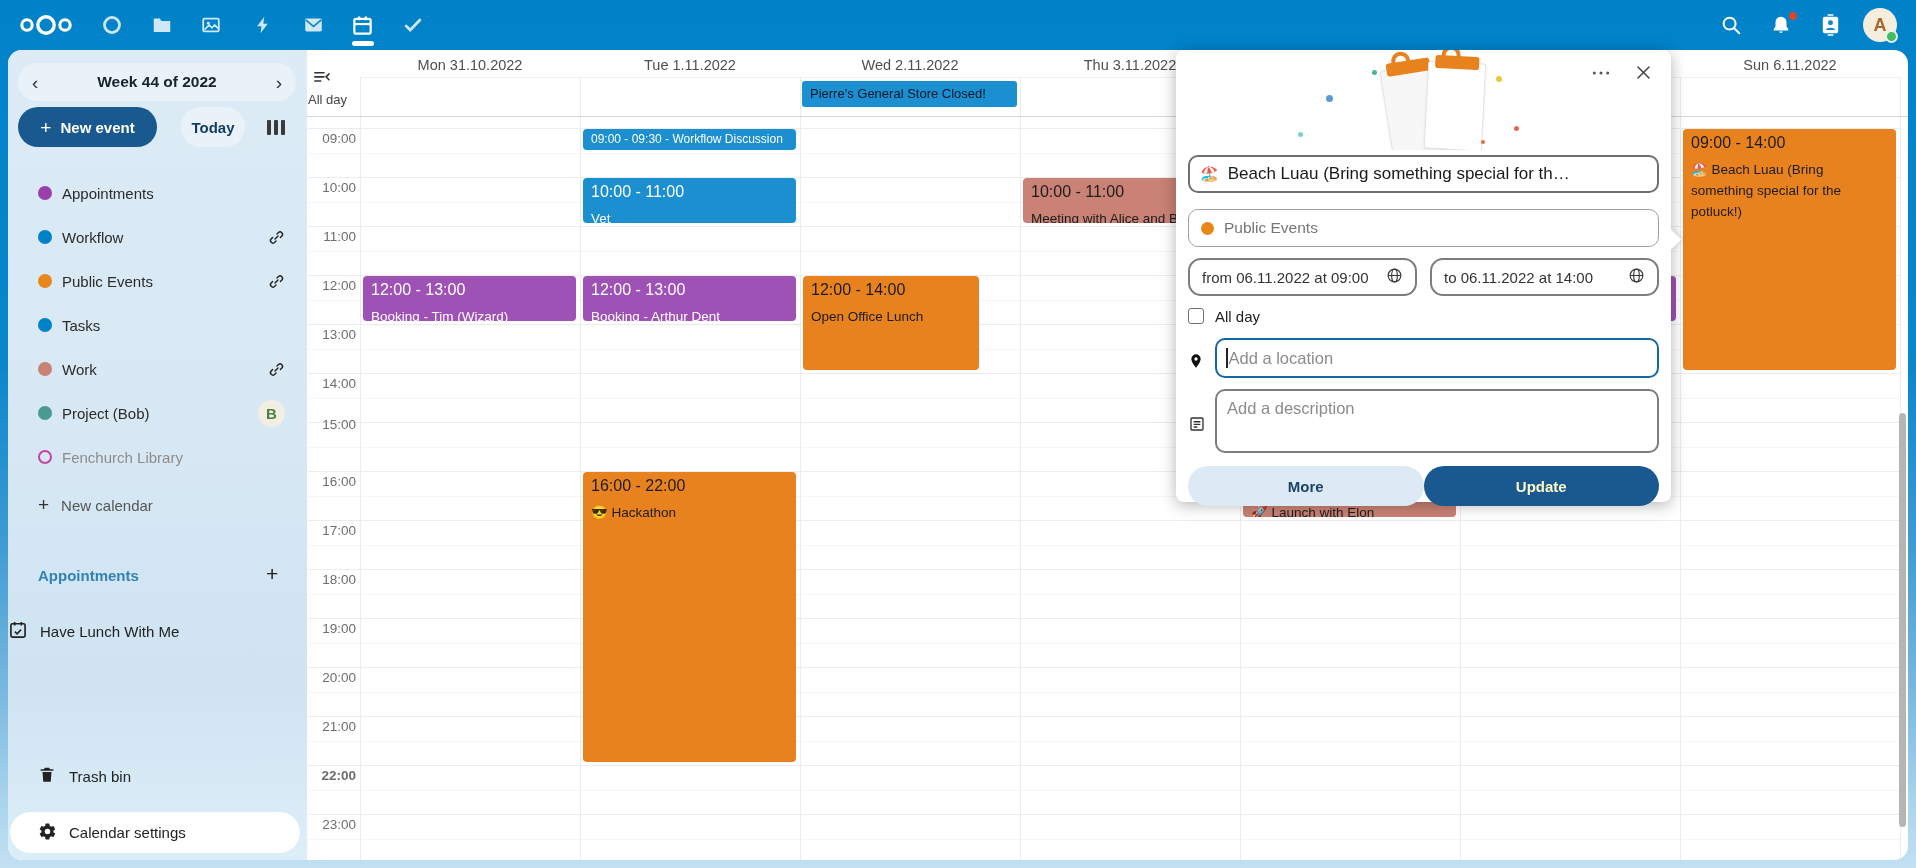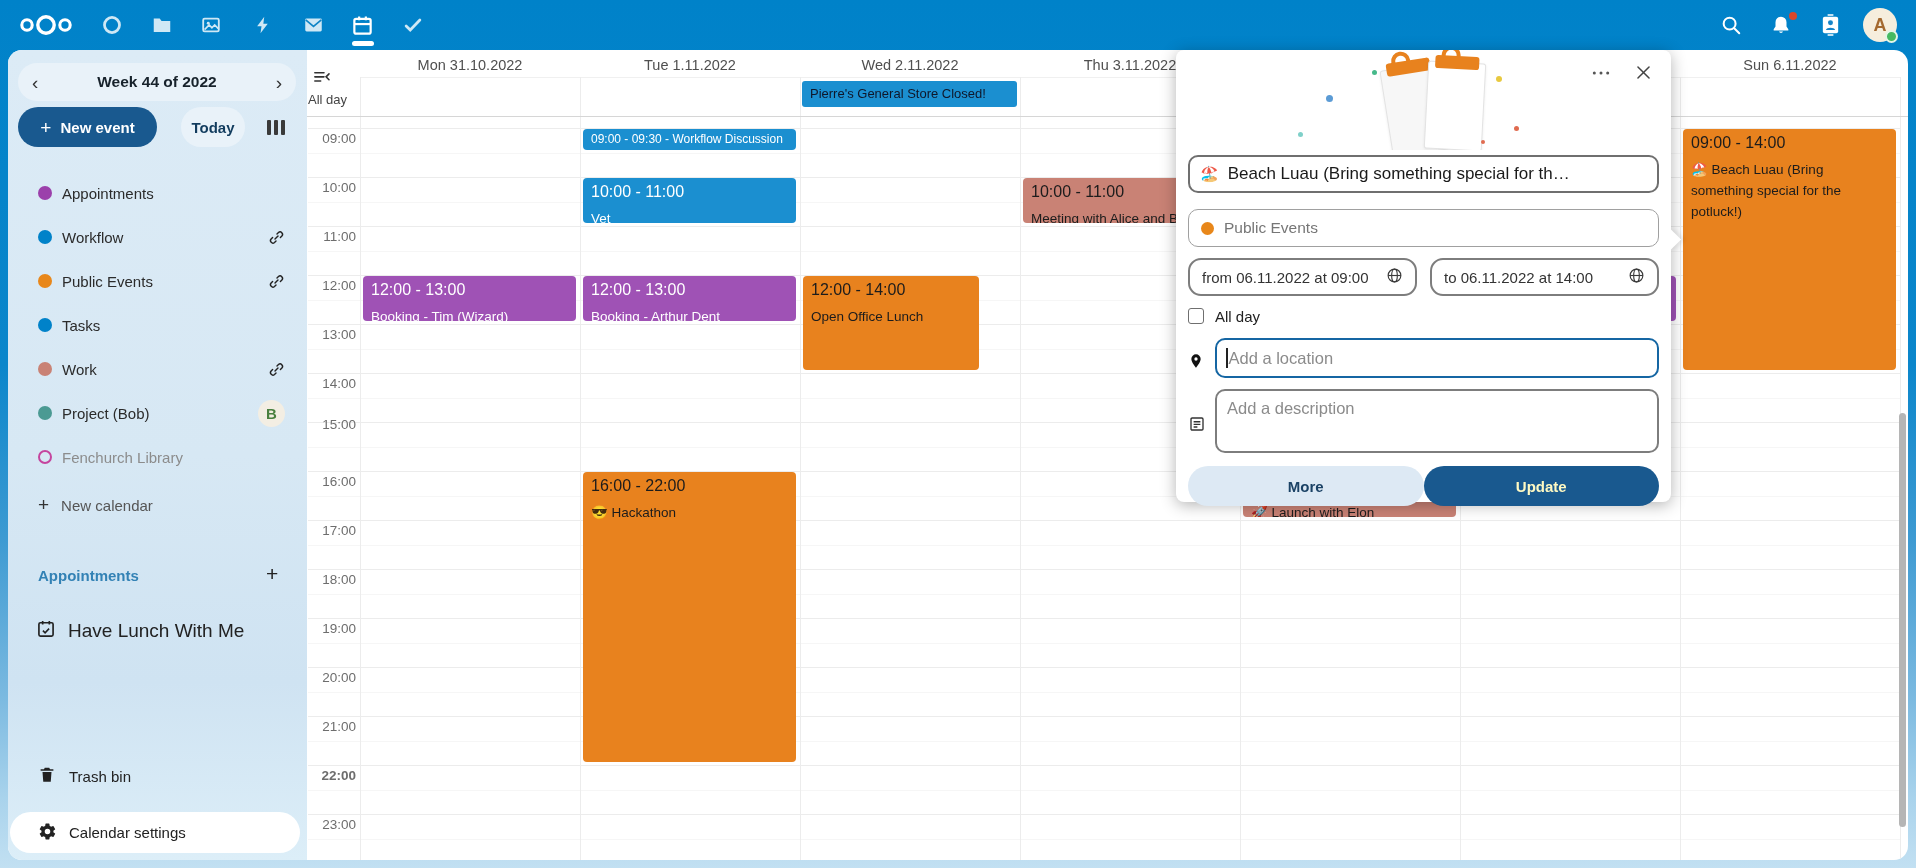--- a/index.html
+++ b/index.html
@@ -33,21 +33,21 @@
   .cal-dot{width:14px;height:14px;border-radius:50%;flex:none}
   .cal-dot.ring{background:transparent !important;border:2.5px solid;width:10px;height:10px}
   .cal-label{margin-left:10px;font-size:15px;color:#2b2b2b;flex:1;white-space:nowrap}
   .cal-label.muted{color:#8c8c8c}
   .cal-link{margin-left:auto;display:flex;align-items:center}
   .cal-badge{width:27px;height:27px;border-radius:50%;background:#f3eee3;color:#49803f;font-weight:bold;font-size:15px;display:flex;align-items:center;justify-content:center;margin-left:auto;flex:none}
   .new-cal-row{position:absolute;left:0;top:433px;height:44px;width:100%;display:flex;align-items:center;padding-left:30px;box-sizing:border-box;color:#555;font-size:15px}
   .new-cal-row .plus{font-size:19px;color:#333;margin-right:12px}
   .appt-heading{position:absolute;left:30px;top:517px;font-weight:bold;font-size:15px;color:#3382b5}
   .appt-plus{position:absolute;left:258px;top:512px;font-size:21px;color:#222;cursor:pointer}
-  .appt-item{position:absolute;left:0;top:559px;height:44px;width:100%;display:flex;align-items:center;gap:12px;padding-left:28px;box-sizing:border-box;font-size:19px;color:#222}
+  .appt-item{position:absolute;left:0;top:559px;height:44px;width:100%;display:flex;align-items:center;gap:12px;box-sizing:border-box;font-size:15px;color:#222}
   .trash-row{position:absolute;left:0;top:704px;height:44px;width:100%;display:flex;align-items:center;gap:13px;padding-left:30px;box-sizing:border-box;font-size:15px;color:#222}
   .settings-pill{position:absolute;left:2px;top:762px;width:290px;height:41px;background:#fff;border-radius:21px;display:flex;align-items:center;gap:12px;padding-left:28px;box-sizing:border-box;font-size:15px;color:#222}
   
   .day-header{position:absolute;top:7px;text-align:center;font-size:14.5px;color:#4f4f4f;z-index:2;white-space:nowrap}
   .hour-label{position:absolute;left:294px;width:54px;text-align:right;font-size:13.5px;color:#6d6d6d;z-index:2}
   .hline{position:absolute;left:300px;width:1592px;height:1px;background:#ececec;z-index:1}
   .hline.half{background:#f6f6f6}
   .vline{position:absolute;top:27px;height:783px;width:1px;background:#ececec;z-index:1}
   .header-underline{position:absolute;left:352px;top:27px;width:1540px;height:1px;background:#f0f0f0;z-index:1}
   .allday-border{position:absolute;left:299px;top:66px;width:1601px;height:1px;background:#d6d6d6;z-index:2}

